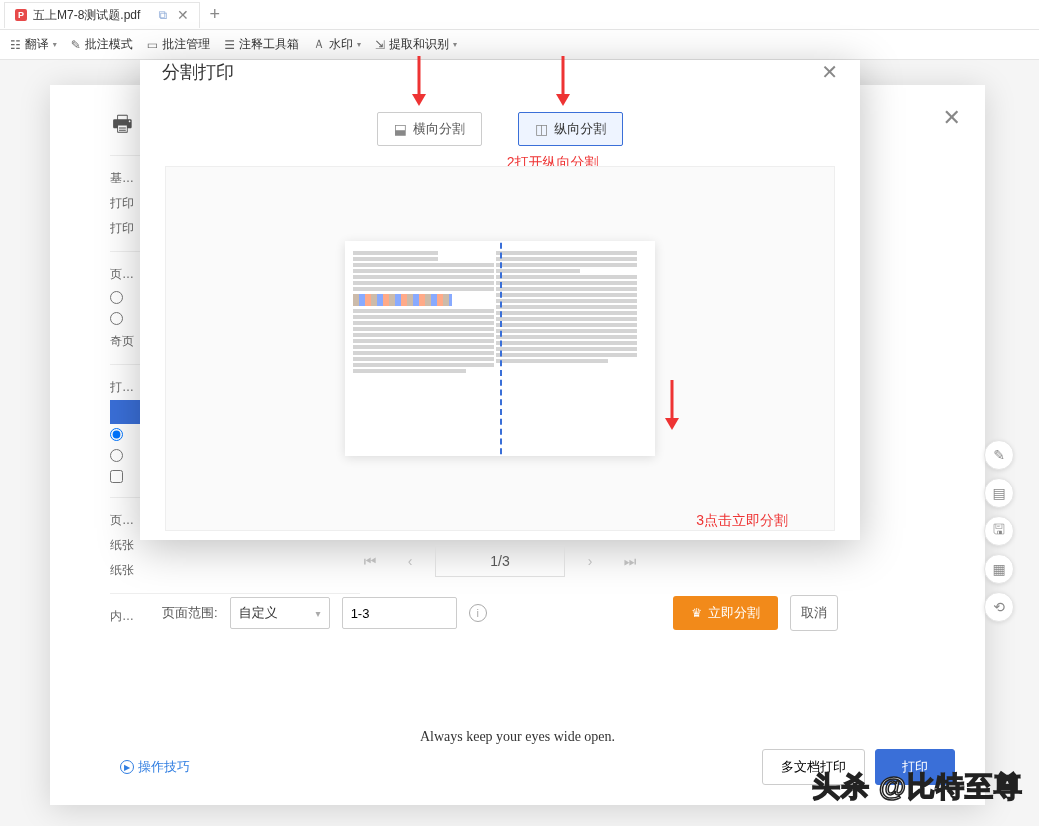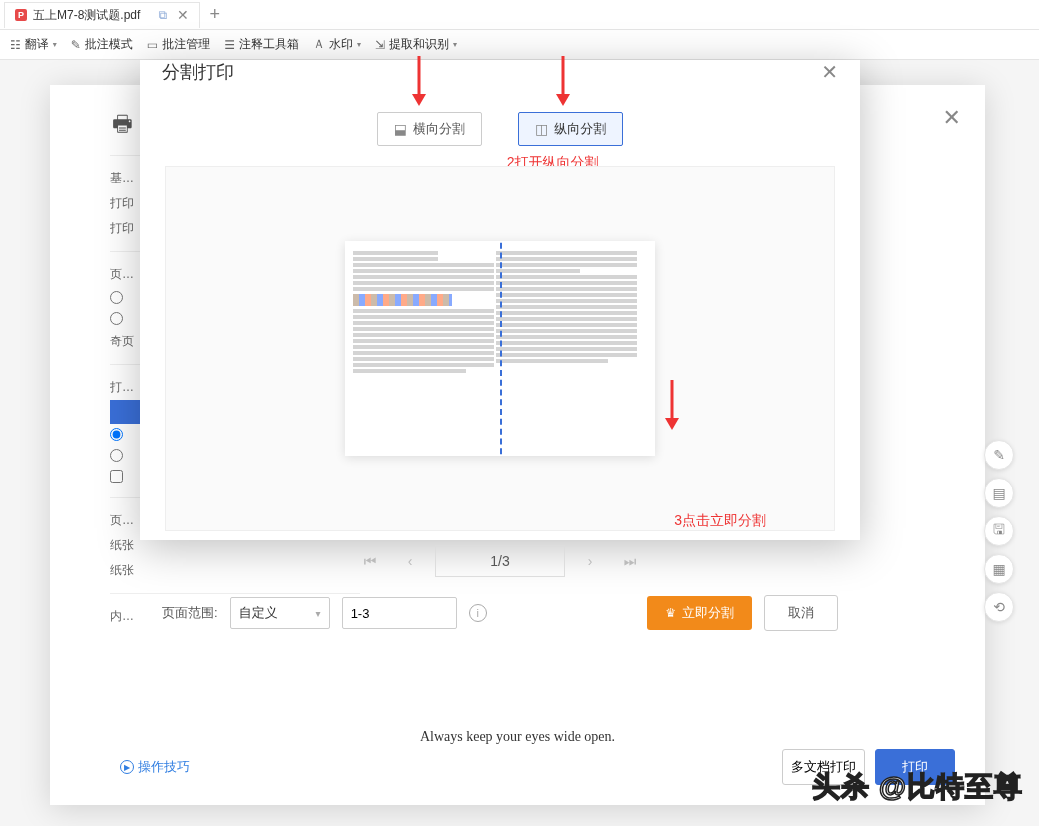--- a/index.html
+++ b/index.html
@@ -32,21 +32,21 @@
   .segbar { display: flex; height: 24px; }
   .segbar .seg { width: 40px; border: 1px solid #3a6fd8; background: #3a6fd8; }
   .segbar .seg.inactive { background: #fff; border-color: #ccc; }
   
   .bg-printdlg .preview-text { position: absolute; right: 30px; top: 100px; width: 430px; font-family: "Times New Roman", serif; font-size: 14px; line-height: 1.9; color: #222; text-align: justify; }
   
   .bg-footer { position: absolute; bottom: 20px; left: 0; right: 0; padding: 0 30px; display: flex; align-items: center; }
   .bg-footer .tips { color: #2f7de1; display: flex; align-items: center; gap: 4px; cursor: pointer; margin-left: 40px;}
   .bg-footer .tips .circ { width: 14px; height: 14px; border: 1px solid #2f7de1; border-radius: 50%; display: inline-flex; align-items: center; justify-content: center; font-size: 8px; color: #2f7de1;}
   .bg-footer .spacer { flex: 1; }
-  .bg-footer .btn { border: 1px solid #ccc; background: #fff; padding: 8px 8px; margin-left: 10px; border-radius: 3px; cursor: pointer; font-size: 13px; }
+  .bg-footer .btn { border: 1px solid #ccc; background: #fff; padding: 8px 18px; margin-left: 10px; border-radius: 3px; cursor: pointer; font-size: 13px; }
   .bg-footer .btn.primary { background: #3a6fd8; color: #fff; border-color: #3a6fd8; padding: 8px 26px; }
   
   
   .side-icons { position: absolute; right: 25px; top: 440px; display: flex; flex-direction: column; gap: 8px; }
   .sicon { width: 30px; height: 30px; background: #fff; border: 1px solid #e5e5e5; border-radius: 50%; display: flex; align-items: center; justify-content: center; font-size: 14px; color: #888; box-shadow: 0 1px 4px rgba(0,0,0,.1);}
   
   
   .modal { position: absolute; left: 140px; top: 60px; width: 720px; height: 480px; background: #fff; box-shadow: 0 8px 40px rgba(0,0,0,.25); display: flex; flex-direction: column; }
   .modal-header { height: 50px; display: flex; align-items: center; padding: 0 22px; }
   .modal-title { font-size: 18px; color: #333; }
@@ -83,21 +83,21 @@
   .pager .nav { width: 30px; height: 30px; display:flex; align-items:center; justify-content:center; color:#bbb; cursor:pointer; font-size:14px;}
   .pager .pagebox { width: 130px; height: 32px; border:1px solid #ddd; display:flex; align-items:center; justify-content:center; font-size:14px; color:#555; }
   
   .modal-footer { padding: 18px 22px; display: flex; align-items: center; gap: 12px; border-top: 0; }
   .ft-label { font-size: 13px; color: #555;}
   .ft-select { width: 100px; height: 32px; border:1px solid #ccc; border-radius:2px; padding:0 8px; font-size:13px; background:#fff; display:flex; align-items:center; justify-content:space-between; cursor:pointer;}
   .ft-input { width: 115px; height: 32px; border:1px solid #ccc; border-radius:2px; padding:0 8px; font-size:13px;}
   .info-circ { width:18px; height:18px; border:1px solid #aaa; border-radius:50%; display:inline-flex; align-items:center; justify-content:center; color:#aaa; font-size:11px;}
   .ft-spacer{flex:1;}
   .btn-primary-orange { background:#f28a1a; color:#fff; border:none; padding:8px 18px; border-radius:3px; cursor:pointer; font-size:13px; display:flex; align-items:center; gap:6px;}
-  .btn-secondary { background:#fff; border:1px solid #ccc; padding:8px 23px; border-radius:3px; cursor:pointer; font-size:13px; color:#555;}
+  .btn-secondary { background:#fff; border:1px solid #ccc; padding:8px 10px; border-radius:3px; cursor:pointer; font-size:13px; color:#555;}
   .crown { font-size:12px;}
   
   .arrow3-wrap { position:absolute; right: 182px; bottom: 110px;}
   
   
   .watermark {
     position: absolute; right: 16px; bottom: 20px;
     font-size: 28px; font-weight: 700; color: #fff;
     -webkit-text-stroke: 1.5px #222;
     letter-spacing: 1px;
@@ -282,16 +282,16 @@
       </div>
     <input class="ft-input" value="1-3" style="">
     <span class="info-circ">i</span>
     <div class="ft-spacer"></div>
     <button class="btn-primary-orange">
         <span class="crown">♛</span>
         <span>立即分割</span>
       </button>
     <button class="btn-secondary">取消</button>
   </div>
-  <span class="annot" style="position:absolute; right:94px; bottom:10px;">3点击立即分割</span>
+  <span class="annot" style="position:absolute; right:72px; bottom:10px;">3点击立即分割</span>
 </div>
 
 <div class="watermark">头杀 @比特至尊</div>
 
 </body></html>

